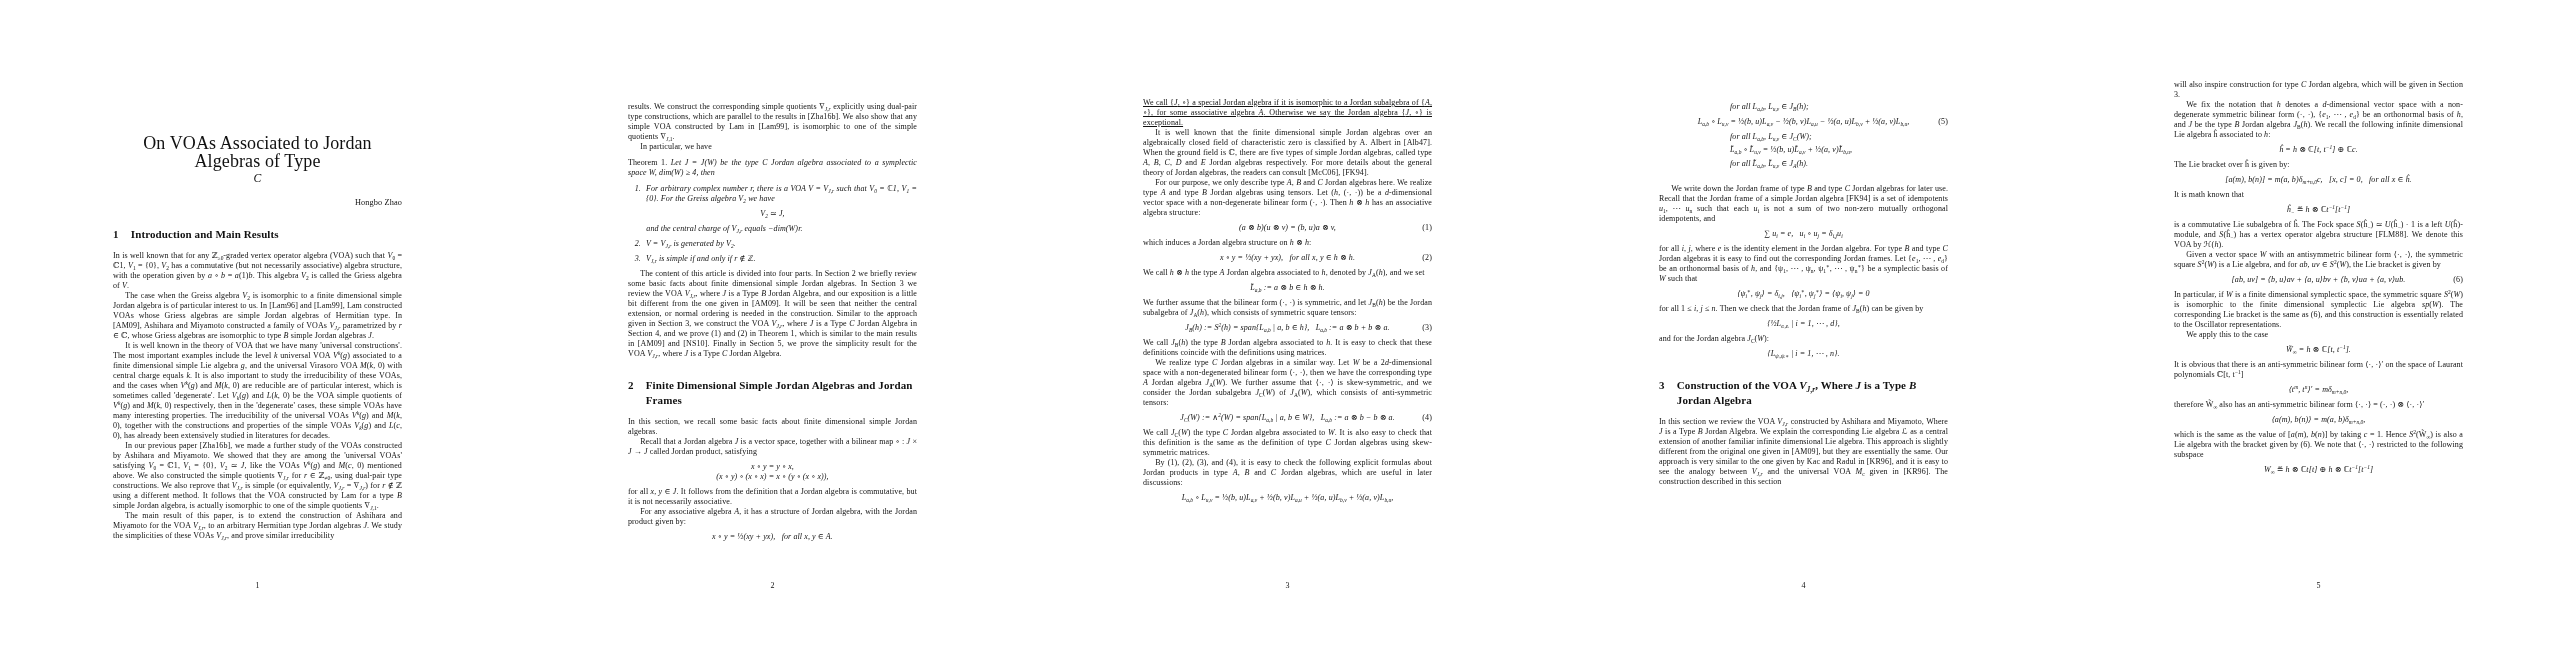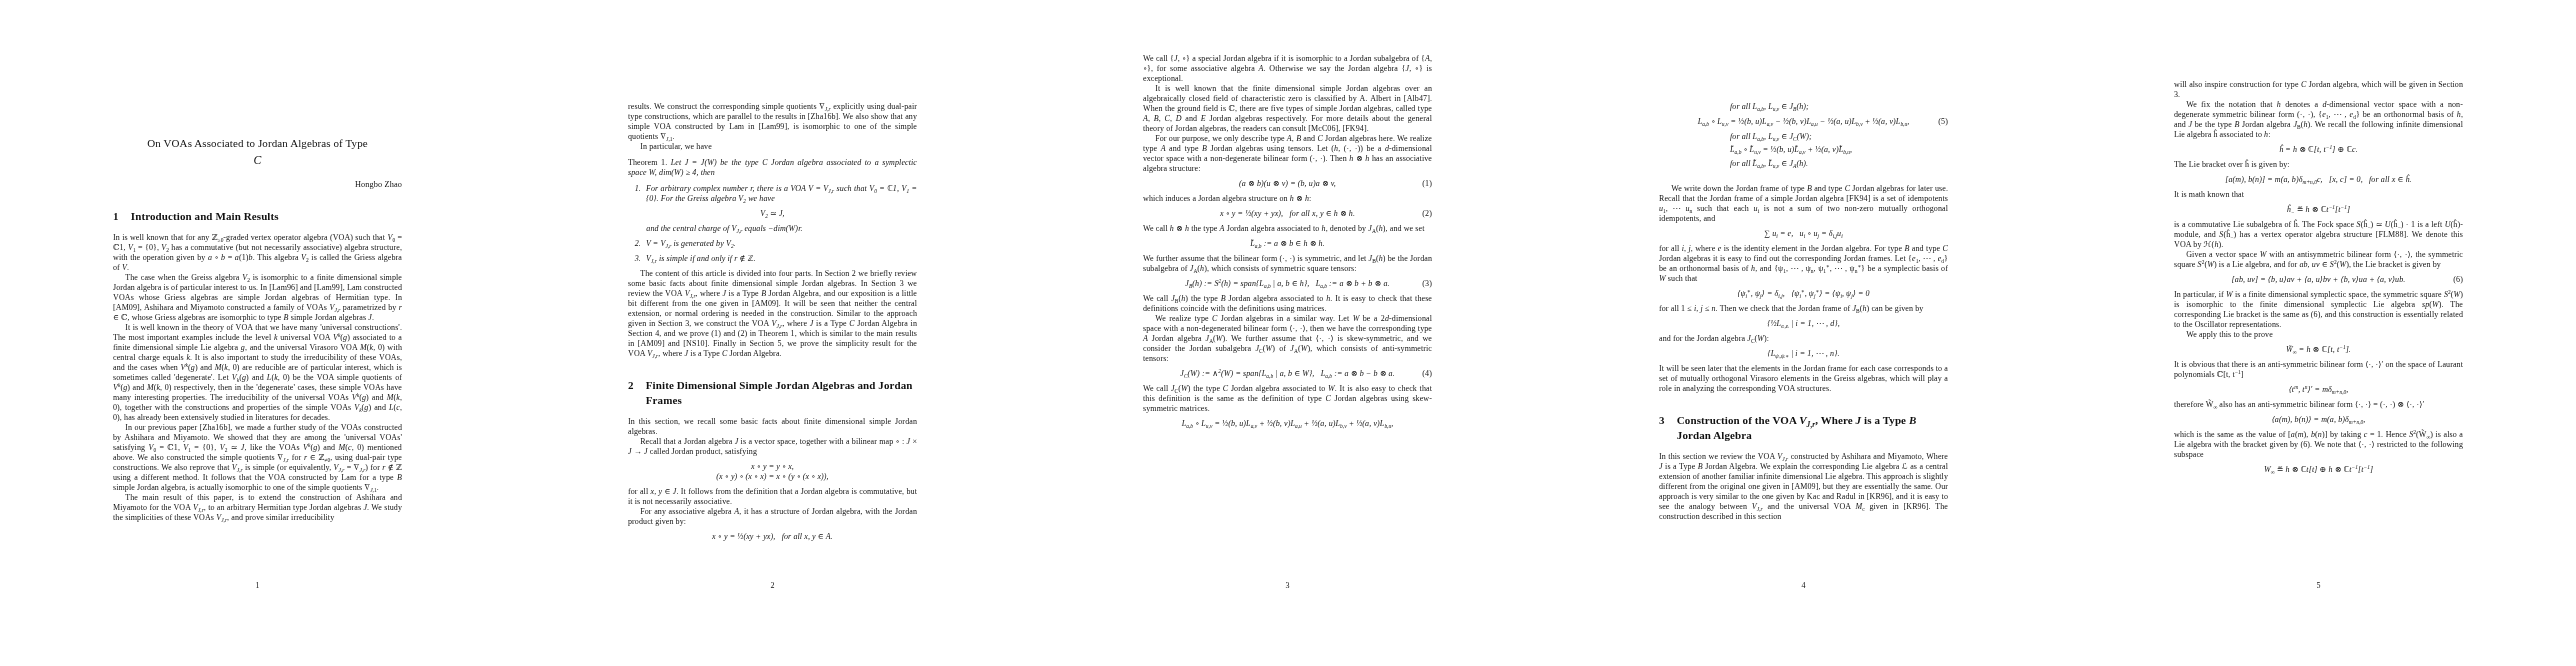--- a/index.html
+++ b/index.html
@@ -3,21 +3,21 @@
 <meta charset="utf-8">
 <style>
   html,body{margin:0;padding:0;background:#ffffff;}
   #canvas{position:relative;width:2576px;height:667px;background:#ffffff;overflow:hidden;
           font-family:"Liberation Serif","DejaVu Serif","DejaVu Sans",serif;color:#111;}
   .stamp{position:absolute;left:-96px;top:237px;width:239px;height:14.5px;
          transform:rotate(-90deg);transform-origin:center;
          font-size:9.2px;line-height:14.5px;color:#878787;text-align:center;letter-spacing:0.2px;white-space:nowrap;}
   .page{position:absolute;top:0;width:515px;height:667px;background:#ffffff;}
   .col{position:absolute;left:113px;top:0;width:289px;font-size:8px;line-height:10px;letter-spacing:0.1px;}
-  .pt1{margin-top:134px;font-size:11px;line-height:18px;text-align:center;}
+  .pt1{margin-top:134px;font-size:18px;line-height:18px;text-align:center;}
   .pt2{font-size:11.7px;line-height:18px;text-align:center;font-style:italic;}
   .pa{margin-top:9px;font-size:8.3px;line-height:11px;text-align:right;}
   .sec{margin:19px 0 9px;font-size:11px;line-height:15px;font-weight:bold;display:flex;}
   .secnum{flex:none;margin-right:12.2px;}
   .p{margin:0;text-align:justify;text-indent:12.2px;}
   .p.noind{text-indent:0;}
   .thm{margin:6.1px 0;font-style:italic;text-align:justify;}
   .thmlead{font-weight:normal;font-style:normal;}
   .li{margin:5px 0 5px 6.7px;display:flex;font-style:italic;}
   .linum{flex:none;margin-right:5px;}
@@ -81,55 +81,55 @@
         <div class="p">Recall that a Jordan algebra <i>J</i> is a vector space, together with a bilinear map ∘ : <i>J</i> × <i>J</i> → <i>J</i> called Jordan product, satisfying</div>
         <div class="eq"><span class="eqbody">x ∘ y = y ∘ x,<br>(x ∘ y) ∘ (x ∘ x) = x ∘ (y ∘ (x ∘ x)),</span></div>
         <div class="p noind">for all <i>x</i>, <i>y</i> ∈ <i>J</i>. It follows from the definition that a Jordan algebra is commutative, but it is not necessarily associative.</div>
         <div class="p">For any associative algebra <i>A</i>, it has a structure of Jordan algebra, with the Jordan product given by:</div>
         <div class="eq"><span class="eqbody">x ∘ y = ½(xy + yx),&nbsp;&nbsp;&nbsp;for all x, y ∈ A.</span></div>
       </div>
     <div class="pagenum">2</div>
   </div>
   <div class="page" style="left:1030px">
     <div class="col">
-        <div class="p noind" style="margin-top: 54px;">We call {<i>J</i>, ∘} a special Jordan algebra if it is isomorphic to a Jordan subalgebra of {<i>A</i>, ∘}, for some associative algebra <i>A</i>. Otherwise we say the Jordan algebra {<i>J</i>, ∘} is exceptional.</div>
+        <div class="p noind" style="margin-top: 98px; text-decoration: underline;">We call {<i>J</i>, ∘} a special Jordan algebra if it is isomorphic to a Jordan subalgebra of {<i>A</i>, ∘}, for some associative algebra <i>A</i>. Otherwise we say the Jordan algebra {<i>J</i>, ∘} is exceptional.</div>
         <div class="p">It is well known that the finite dimensional simple Jordan algebras over an algebraically closed field of characteristic zero is classified by A. Albert in [Alb47]. When the ground field is ℂ, there are five types of simple Jordan algebras, called type <i>A</i>, <i>B</i>, <i>C</i>, <i>D</i> and <i>E</i> Jordan algebras respectively. For more details about the general theory of Jordan algebras, the readers can consult [McC06], [FK94].</div>
         <div class="p">For our purpose, we only describe type <i>A</i>, <i>B</i> and <i>C</i> Jordan algebras here. We realize type <i>A</i> and type <i>B</i> Jordan algebras using tensors. Let (<i>h</i>, (·, ·)) be a <i>d</i>-dimensional vector space with a non-degenerate bilinear form (·, ·). Then <i>h</i> ⊗ <i>h</i> has an associative algebra structure:</div>
         <div class="eq"><span class="eqbody">(a ⊗ b)(u ⊗ v) = (b, u)a ⊗ v,</span><span class="eqnum">(1)</span></div>
         <div class="p noind">which induces a Jordan algebra structure on <i>h</i> ⊗ <i>h</i>:</div>
         <div class="eq"><span class="eqbody">x ∘ y = ½(xy + yx),&nbsp;&nbsp;&nbsp;for all x, y ∈ h ⊗ h.</span><span class="eqnum">(2)</span></div>
         <div class="p noind">We call <i>h</i> ⊗ <i>h</i> the type <i>A</i> Jordan algebra associated to <i>h</i>, denoted by <i>J</i><sub>A</sub>(<i>h</i>), and we set</div>
         <div class="eq"><span class="eqbody">L̃<sub>a,b</sub> := a ⊗ b ∈ h ⊗ h.</span></div>
         <div class="p noind">We further assume that the bilinear form (·, ·) is symmetric, and let <i>J</i><sub>B</sub>(<i>h</i>) be the Jordan subalgebra of <i>J</i><sub>A</sub>(<i>h</i>), which consists of symmetric square tensors:</div>
         <div class="eq"><span class="eqbody">J<sub>B</sub>(h) := S<sup>2</sup>(h) = span{L<sub>a,b</sub> | a, b ∈ h},&nbsp;&nbsp;&nbsp;L<sub>a,b</sub> := a ⊗ b + b ⊗ a.</span><span class="eqnum">(3)</span></div>
         <div class="p noind">We call <i>J</i><sub>B</sub>(<i>h</i>) the type <i>B</i> Jordan algebra associated to <i>h</i>. It is easy to check that these definitions coincide with the definitions using matrices.</div>
         <div class="p">We realize type <i>C</i> Jordan algebras in a similar way. Let <i>W</i> be a 2<i>d</i>-dimensional space with a non-degenerated bilinear form ⟨·, ·⟩, then we have the corresponding type <i>A</i> Jordan algebra <i>J</i><sub>A</sub>(<i>W</i>). We further assume that ⟨·, ·⟩ is skew-symmetric, and we consider the Jordan subalgebra <i>J</i><sub>C</sub>(<i>W</i>) of <i>J</i><sub>A</sub>(<i>W</i>), which consists of anti-symmetric tensors:</div>
         <div class="eq"><span class="eqbody">J<sub>C</sub>(W) := ∧<sup>2</sup>(W) = span{L<sub>a,b</sub> | a, b ∈ W},&nbsp;&nbsp;&nbsp;L<sub>a,b</sub> := a ⊗ b − b ⊗ a.</span><span class="eqnum">(4)</span></div>
         <div class="p noind">We call <i>J</i><sub>C</sub>(<i>W</i>) the type <i>C</i> Jordan algebra associated to <i>W</i>. It is also easy to check that this definition is the same as the definition of type <i>C</i> Jordan algebras using skew-symmetric matrices.</div>
+        <div class="p">By (1), (2), (3), and (4), it is easy to check the following explicit formulas about Jordan products in type <i>A</i>, <i>B</i> and <i>C</i> Jordan algebras, which are useful in later discussions:</div>
         <div class="eq"><span class="eqbody">L<sub>a,b</sub> ∘ L<sub>u,v</sub> = ½(b, u)L<sub>a,v</sub> + ½(b, v)L<sub>a,u</sub> + ½(a, u)L<sub>b,v</sub> + ½(a, v)L<sub>b,u</sub>,</span></div>
       </div>
     <div class="pagenum">3</div>
   </div>
   <div class="page" style="left:1546px">
     <div class="col">
         <div class="eq eqleft" style="margin-top: 102px;"><span class="eqbody">for all L<sub>a,b</sub>, L<sub>u,v</sub> ∈ J<sub>B</sub>(h);</span></div>
         <div class="eq"><span class="eqbody">L<sub>a,b</sub> ∘ L<sub>u,v</sub> = ½(b, u)L<sub>a,v</sub> − ½(b, v)L<sub>a,u</sub> − ½(a, u)L<sub>b,v</sub> + ½(a, v)L<sub>b,u</sub>,</span><span class="eqnum">(5)</span></div>
         <div class="eq eqleft"><span class="eqbody">for all L<sub>a,b</sub>, L<sub>u,v</sub> ∈ J<sub>C</sub>(W);</span></div>
         <div class="eq eqleft"><span class="eqbody">L̃<sub>a,b</sub> ∘ L̃<sub>u,v</sub> = ½(b, u)L̃<sub>a,v</sub> + ½(a, v)L̃<sub>b,u</sub>,</span></div>
         <div class="eq eqleft"><span class="eqbody">for all L̃<sub>a,b</sub>, L̃<sub>u,v</sub> ∈ J<sub>A</sub>(h).</span></div>
         <div style="height: 12.2px;"></div>
         <div class="p">We write down the Jordan frame of type <i>B</i> and type <i>C</i> Jordan algebras for later use. Recall that the Jordan frame of a simple Jordan algebra [FK94] is a set of idempotents <i>u</i><sub>1</sub>, ⋯ <i>u</i><sub>n</sub> such that each <i>u</i><sub>i</sub> is not a sum of two non-zero mutually orthogonal idempotents, and</div>
         <div class="eq"><span class="eqbody">∑ u<sub>i</sub> = e,&nbsp;&nbsp;&nbsp;u<sub>i</sub> ∘ u<sub>j</sub> = δ<sub>i,j</sub>u<sub>i</sub></span></div>
         <div class="p noind">for all <i>i</i>, <i>j</i>, where <i>e</i> is the identity element in the Jordan algebra. For type <i>B</i> and type <i>C</i> Jordan algebras it is easy to find out the corresponding Jordan frames. Let {<i>e</i><sub>1</sub>, ⋯ , <i>e</i><sub>d</sub>} be an orthonormal basis of <i>h</i>, and {ψ<sub>1</sub>, ⋯ , ψ<sub>n</sub>, ψ<sub>1</sub><sup>∗</sup>, ⋯ , ψ<sub>n</sub><sup>∗</sup>} be a symplectic basis of <i>W</i> such that</div>
         <div class="eq"><span class="eqbody">⟨ψ<sub>i</sub><sup>∗</sup>, ψ<sub>j</sub>⟩ = δ<sub>i,j</sub>,&nbsp;&nbsp;&nbsp;⟨ψ<sub>i</sub><sup>∗</sup>, ψ<sub>j</sub><sup>∗</sup>⟩ = ⟨ψ<sub>i</sub>, ψ<sub>j</sub>⟩ = 0</span></div>
         <div class="p noind">for all 1 ≤ <i>i</i>, <i>j</i> ≤ <i>n</i>. Then we check that the Jordan frame of <i>J</i><sub>B</sub>(<i>h</i>) can be given by</div>
         <div class="eq"><span class="eqbody">{½L<sub>eᵢ,eᵢ</sub> | i = 1, ⋯ , d},</span></div>
         <div class="p noind">and for the Jordan algebra <i>J</i><sub>C</sub>(<i>W</i>):</div>
         <div class="eq"><span class="eqbody">{L<sub>ψᵢ,ψᵢ∗</sub> | i = 1, ⋯ , n}.</span></div>
-        <div class="p noind">It will be seen later that the elements in the Jordan frame for each case corresponds to a set of mutually orthogonal Virasoro elements in the Greiss algebras, which will play a role in analyzing the corresponding VOA structures.</div>
         <div class="sec">
           <span class="secnum">3</span>
           <span class="sectitle">Construction of the VOA <i>V</i><sub><i>J</i>,<i>r</i></sub>, Where <i>J</i> is a Type <i>B</i> Jordan Algebra</span>
         </div>
         <div class="p noind">In this section we review the VOA <i>V</i><sub><i>J</i>,<i>r</i></sub> constructed by Ashihara and Miyamoto, Where <i>J</i> is a Type <i>B</i> Jordan Algebra. We explain the corresponding Lie algebra ℒ as a central extension of another familiar infinite dimensional Lie algebra. This approach is slightly different from the original one given in [AM09], but they are essentially the same. Our approach is very similar to the one given by Kac and Radul in [KR96], and it is easy to see the analogy between <i>V</i><sub><i>J</i>,<i>r</i></sub> and the universal VOA <i>M</i><sub>c</sub> given in [KR96]. The construction described in this section</div>
       </div>
     <div class="pagenum">4</div>
   </div>
   <div class="page" style="left:2061px">
     <div class="col">
@@ -137,21 +137,21 @@
         <div class="p">We fix the notation that <i>h</i> denotes a <i>d</i>-dimensional vector space with a non-degenerate symmetric bilinear form (·, ·), {<i>e</i><sub>1</sub>, ⋯ , <i>e</i><sub>d</sub>} be an orthonormal basis of <i>h</i>, and <i>J</i> be the type <i>B</i> Jordan algebra <i>J</i><sub>B</sub>(<i>h</i>). We recall the following infinite dimensional Lie algebra ĥ associated to <i>h</i>:</div>
         <div class="eq"><span class="eqbody">ĥ = h ⊗ ℂ[t, t<sup>−1</sup>] ⊕ ℂc.</span></div>
         <div class="p noind">The Lie bracket over ĥ is given by:</div>
         <div class="eq"><span class="eqbody">[a(m), b(n)] = m(a, b)δ<sub>m+n,0</sub>c,&nbsp;&nbsp;&nbsp;[x, c] = 0,&nbsp;&nbsp;&nbsp;for all x ∈ ĥ.</span></div>
         <div class="p noind">It is math known that</div>
         <div class="eq"><span class="eqbody">ĥ<sub>−</sub> ≝ h ⊗ ℂt<sup>−1</sup>[t<sup>−1</sup>]</span></div>
         <div class="p noind">is a commutative Lie subalgebra of ĥ. The Fock space <i>S</i>(ĥ<sub>−</sub>) ≃ <i>U</i>(ĥ<sub>−</sub>) · 1 is a left <i>U</i>(ĥ)-module, and <i>S</i>(ĥ<sub>−</sub>) has a vertex operator algebra structure [FLM88]. We denote this VOA by ℋ(<i>h</i>).</div>
         <div class="p">Given a vector space <i>W</i> with an antisymmetric bilinear form ⟨·, ·⟩, the symmetric square <i>S</i><sup>2</sup>(<i>W</i>) is a Lie algebra, and for <i>ab</i>, <i>uv</i> ∈ <i>S</i><sup>2</sup>(<i>W</i>), the Lie bracket is given by</div>
         <div class="eq"><span class="eqbody">[ab, uv] = ⟨b, u⟩av + ⟨a, u⟩bv + ⟨b, v⟩ua + ⟨a, v⟩ub.</span><span class="eqnum">(6)</span></div>
         <div class="p noind">In particular, if <i>W</i> is a finite dimensional symplectic space, the symmetric square <i>S</i><sup>2</sup>(<i>W</i>) is isomorphic to the finite dimensional symplectic Lie algebra <i>sp</i>(<i>W</i>). The corresponding Lie bracket is the same as (6), and this construction is essentially related to the Oscillator representations.</div>
-        <div class="p">We apply this to the prove</div>
+        <div class="p">We apply this to the case</div>
         <div class="eq"><span class="eqbody">W̃<sub>∞</sub> = h ⊗ ℂ[t, t<sup>−1</sup>].</span></div>
         <div class="p noind">It is obvious that there is an anti-symmetric bilinear form ⟨·, ·⟩′ on the space of Laurant polynomials ℂ[t, t<sup>−1</sup>]</div>
         <div class="eq"><span class="eqbody">⟨t<sup>m</sup>, t<sup>n</sup>⟩′ = mδ<sub>m+n,0</sub>,</span></div>
         <div class="p noind">therefore W̃<sub>∞</sub> also has an anti-symmetric bilinear form ⟨·, ·⟩ = (·, ·) ⊗ ⟨·, ·⟩′</div>
         <div class="eq"><span class="eqbody">⟨a(m), b(n)⟩ = m(a, b)δ<sub>m+n,0</sub>,</span></div>
         <div class="p noind">which is the same as the value of [<i>a</i>(<i>m</i>), <i>b</i>(<i>n</i>)] by taking <i>c</i> = 1. Hence <i>S</i><sup>2</sup>(W̃<sub>∞</sub>) is also a Lie algebra with the bracket given by (6). We note that ⟨·, ·⟩ restricted to the following subspace</div>
         <div class="eq"><span class="eqbody">W<sub>∞</sub> ≝ h ⊗ ℂt[t] ⊕ h ⊗ ℂt<sup>−1</sup>[t<sup>−1</sup>]</span></div>
       </div>
     <div class="pagenum">5</div>
   </div>

